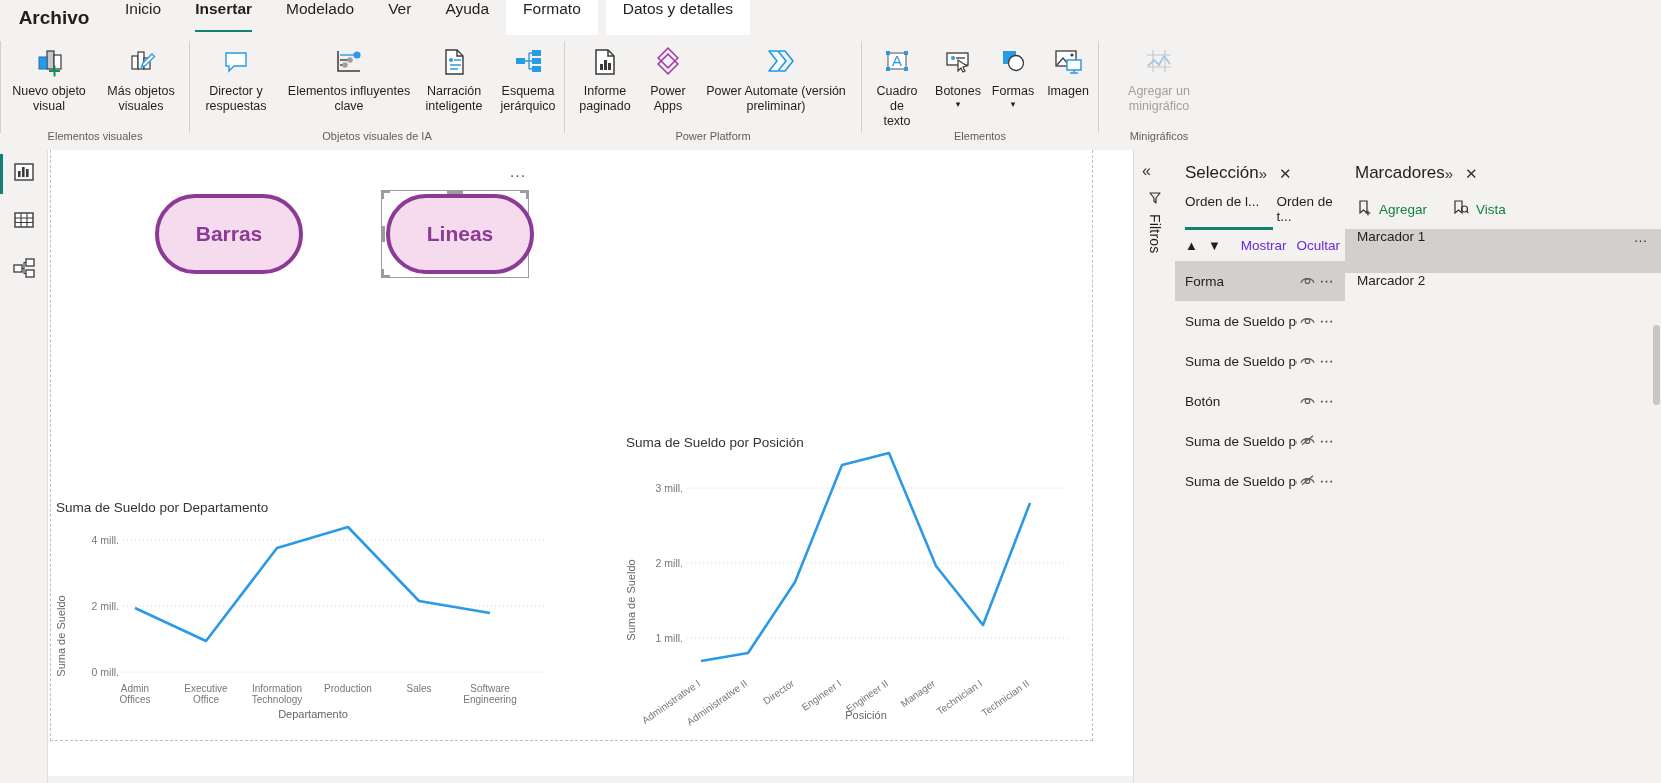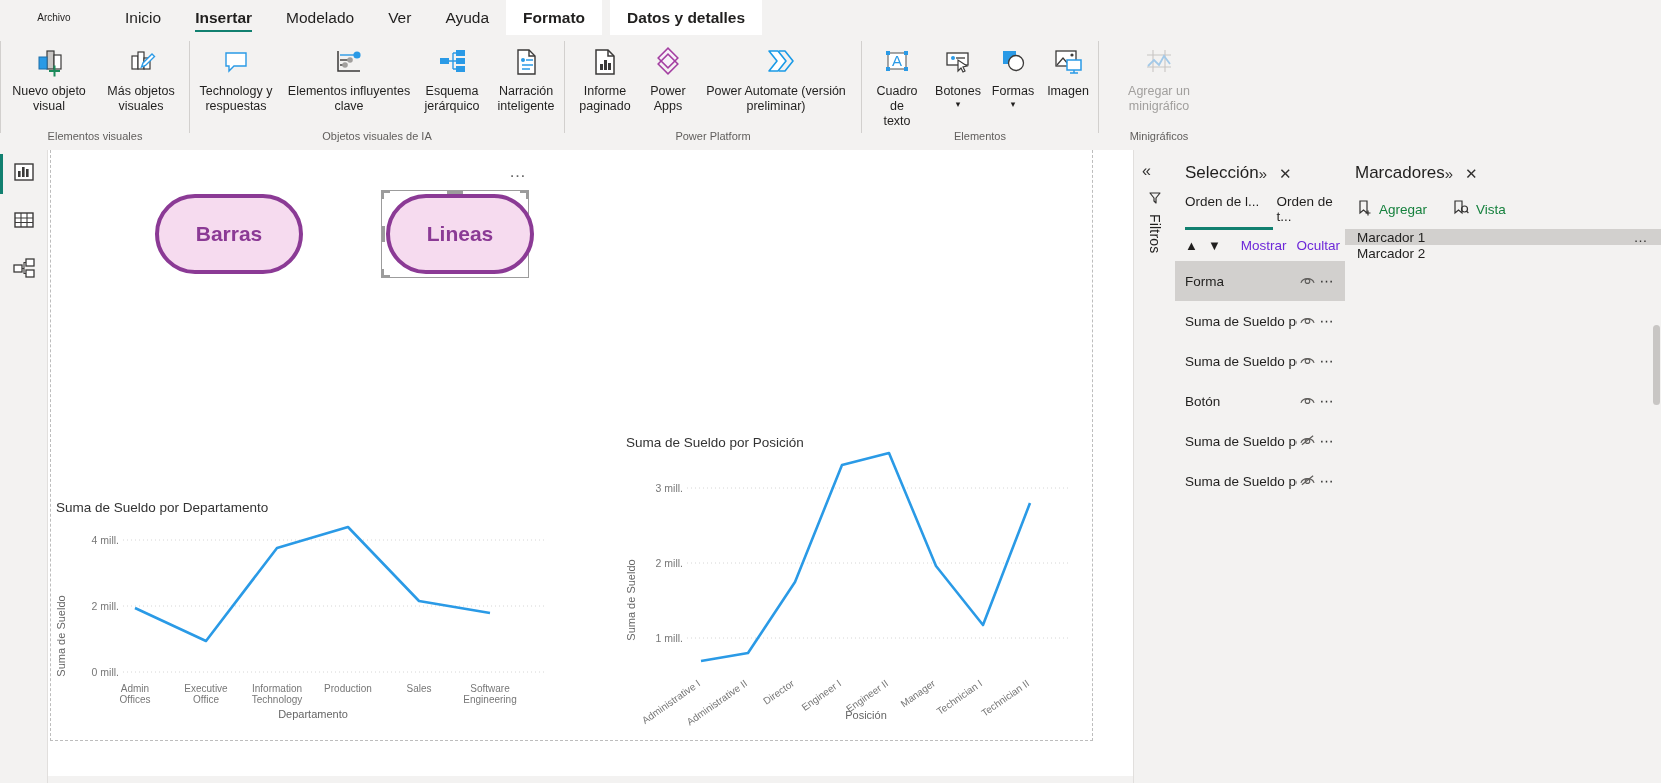--- a/index.html
+++ b/index.html
@@ -11,33 +11,33 @@
   }
   .app { position: relative; width: 1661px; height: 783px; }
 
   
   .tabbar {
     position: absolute; left: 0; top: 0; width: 1661px; height: 35px;
     background: #f3f2f1; display: flex; align-items: stretch;
   }
   .tab-archivo {
     width: 108px; background: #f3f2f1; display: flex; align-items: center;
-    justify-content: center; font-size: 10px; color: #201f1e; font-weight: 400;
+    justify-content: center; font-size: 19px; color: #201f1e; font-weight: 700;
     cursor: pointer;
   }
   .tab {
-    padding: 0 17px; display: flex; align-items: center; position: relative;
+    padding: 0 17px; display: flex; align-items: flex-start; position: relative;
     font-size: 15.5px; color: #201f1e; cursor: pointer; background: #f3f2f1;
   }
   .tab.active { font-weight: 700; }
   .tab.active .underline {
     position: absolute; left: 17px; right: 17px; bottom: 3px; height: 2.5px;
     background: #118070;
   }
-  .tab.contextual { background: #ffffff; font-weight: 700; }
+  .tab.contextual { background: #ffffff; font-weight: 400; }
   .tab-gap { width: 8px; background: #f3f2f1; }
 
   
   .ribbon {
     position: absolute; left: 0; top: 35px; width: 1661px; height: 115px;
     background: #f3f2f1; display: flex; align-items: flex-start;
   }
   .rgroup { position: relative; height: 115px; display: flex; flex-direction: column; }
   .rgroup-items { display: flex; align-items: flex-start; height: 94px; padding-top: 4px; }
   .rgroup-label {
@@ -150,21 +150,21 @@
   }
   .layer-row.selected { background: #d2d0ce; }
   .layer-name { flex: 1; white-space: nowrap; overflow: hidden; }
   .eye { width: 20px; text-align: center; cursor: pointer; }
   .row-dots { width: 20px; text-align: center; font-size: 14px; color: #323130; cursor: pointer; letter-spacing: 1px; }
 
   .mark-toolbar { display: flex; align-items: center; gap: 26px; padding: 6px 0 10px 12px; }
   .mark-btn { display: flex; align-items: center; gap: 7px; font-size: 13.5px; color: #15803d; cursor: pointer; }
 
   .mark-row {
-    display: flex; align-items: center; height: 16px; padding: 0 10px 0 12px;
+    display: flex; align-items: flex-start; height: 44px; padding: 0 10px 0 12px;
     font-size: 13.5px; color: #201f1e; cursor: pointer;
   }
   .mark-row.selected { background: #d2d0ce; }
   .mark-name { flex: 1; }
 
   .v-scroll {
     position: absolute; right: 1px; top: 175px; width: 7px; height: 80px;
     background: #c8c6c4; border-radius: 4px;
   }
   .h-scroll {
@@ -241,62 +241,62 @@
     <div class="rdiv"></div>
 
     <div class="rgroup" style="width:374px">
       <div class="rgroup-items" style="justify-content:center">
         <div class="ritem" style="width:92px">
           <span class="ic">
             <svg width="32" height="32" viewBox="0 0 32 32">
               <path d="M6 7 h20 v13 h-12 l-5 5 v-5 h-3 z" fill="#fff" stroke="#2a9ae6" stroke-width="1.4"></path>
             </svg>
           </span>
-          <span class="lbl">Technology y
+          <span class="lbl">Director y
 respuestas</span>
         </div>
         <div class="ritem" style="width:134px">
           <span class="ic">
             <svg width="36" height="32" viewBox="0 0 36 32">
               <path d="M7 5 v20 h22" fill="none" stroke="#3b3a39" stroke-width="1.5"></path>
               <path d="M9 9 h14" stroke="#2a9ae6" stroke-width="1.4"></path>
               <path d="M9 14 h8" stroke="#3b3a39" stroke-width="1.4"></path>
               <path d="M9 19 h4" stroke="#3b3a39" stroke-width="1.4"></path>
               <circle cx="26" cy="9" r="3.6" fill="#2a9ae6"></circle>
               <circle cx="19" cy="14" r="2.8" fill="#a19f9d"></circle>
               <circle cx="14" cy="19" r="2.8" fill="#a19f9d"></circle>
             </svg>
           </span>
           <span class="lbl">Elementos influyentes
 clave</span>
         </div>
+        <div class="ritem" style="width:76px">
+          <span class="ic">
+            <svg width="32" height="32" viewBox="0 0 32 32">
+              <path d="M8 4 h11 l6 6 v18 h-17 z" fill="#fff" stroke="#3b3a39" stroke-width="1.4"></path>
+              <path d="M19 4 v6 h6" fill="none" stroke="#3b3a39" stroke-width="1.4"></path>
+              <circle cx="13" cy="14" r="2" fill="#2a9ae6"></circle>
+              <path d="M16 14 h7 M12 19 h11 M12 23 h8" stroke="#2a9ae6" stroke-width="1.3"></path>
+            </svg>
+          </span>
+          <span class="lbl">Narración
+inteligente</span>
+        </div>
         <div class="ritem" style="width:72px">
           <span class="ic">
             <svg width="34" height="32" viewBox="0 0 34 32">
               <rect x="5" y="12" width="9" height="6" fill="#2a9ae6"></rect>
               <rect x="21" y="4" width="9" height="6" fill="#2a9ae6"></rect>
               <rect x="21" y="12" width="9" height="6" fill="#2a9ae6"></rect>
               <rect x="21" y="20" width="9" height="6" fill="#2a9ae6"></rect>
               <path d="M14 15 h4 M18 7 v16 M18 7 h3 M18 15 h3 M18 23 h3" stroke="#2a9ae6" stroke-width="1.4" fill="none"></path>
             </svg>
           </span>
           <span class="lbl">Esquema
 jerárquico</span>
-        </div>
-        <div class="ritem" style="width:76px">
-          <span class="ic">
-            <svg width="32" height="32" viewBox="0 0 32 32">
-              <path d="M8 4 h11 l6 6 v18 h-17 z" fill="#fff" stroke="#3b3a39" stroke-width="1.4"></path>
-              <path d="M19 4 v6 h6" fill="none" stroke="#3b3a39" stroke-width="1.4"></path>
-              <circle cx="13" cy="14" r="2" fill="#2a9ae6"></circle>
-              <path d="M16 14 h7 M12 19 h11 M12 23 h8" stroke="#2a9ae6" stroke-width="1.3"></path>
-            </svg>
-          </span>
-          <span class="lbl">Narración
-inteligente</span>
         </div>
       </div>
       <div class="rgroup-label">Objetos visuales de IA</div>
     </div>
     <div class="rdiv"></div>
 
     <div class="rgroup" style="width:296px">
       <div class="rgroup-items" style="justify-content:center">
         <div class="ritem" style="width:70px">
           <span class="ic">

